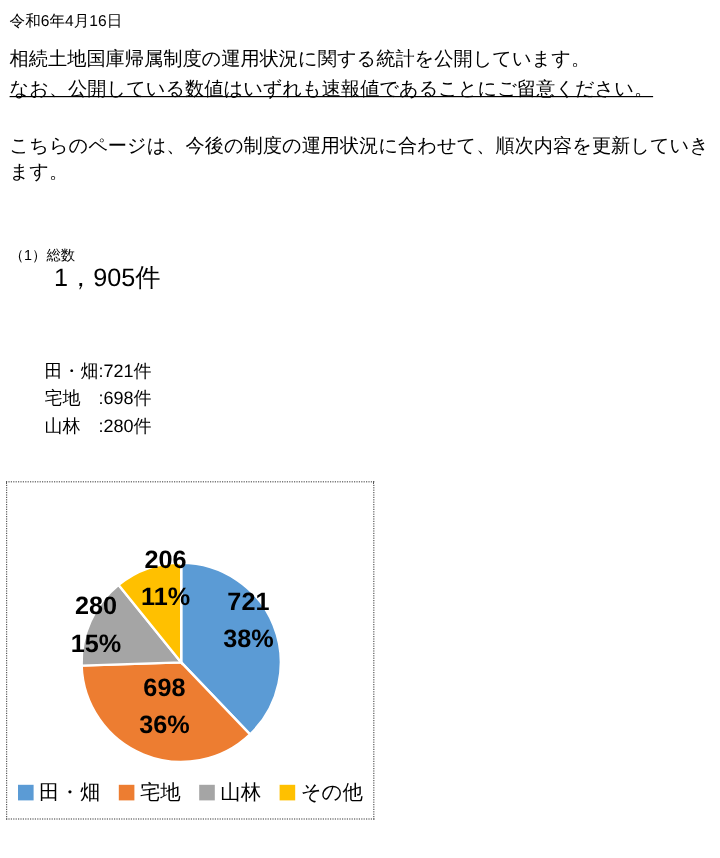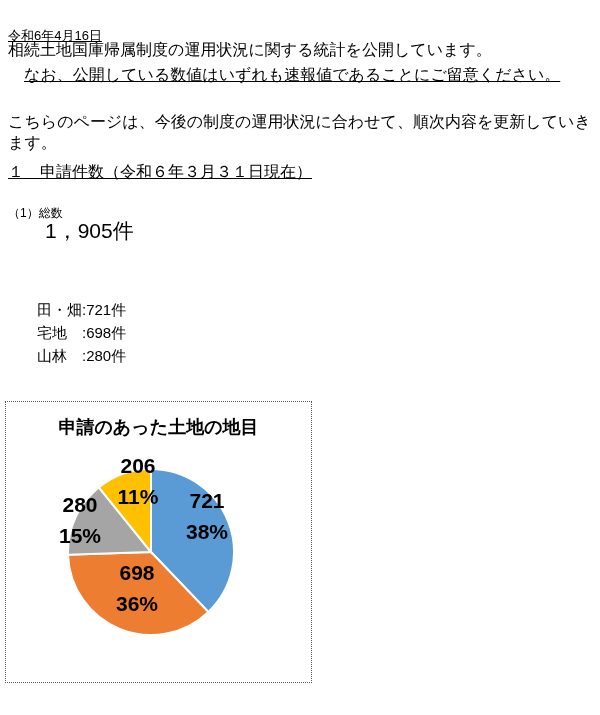--- a/index.html
+++ b/index.html
@@ -5,24 +5,24 @@
   html, body { margin: 0; padding: 0; background: #fff; }
   body {
     width: 600px; height: 715px;
     font-family: "Liberation Sans", "DejaVu Sans", sans-serif;
     color: #000;
     position: relative;
     overflow: hidden;
   }
   .canvas { position: absolute; left: 0; top: 0; width: 600px; height: 715px; }
 
-  .date { position: absolute; left: 8px; top: 27px; font-size: 13px; text-decoration: underline; }
+  .date { position: absolute; left: 8px; top: 9px; font-size: 13px; }
 
   .intro { position: absolute; left: 8px; top: 37px; font-size: 16px; line-height: 25px; }
-  .intro .u { text-decoration: underline; margin-left: 16px; }
+  .intro .u { text-decoration: underline; }
 
   .update-note { position: absolute; left: 8px; top: 112px; font-size: 16px; }
 
   .sec-heading {
     position: absolute; left: 8px; top: 162px;
     font-size: 16px; text-decoration: underline;
   }
 
   .sub-label1 { position: absolute; left: 8px; top: 205px; font-size: 12px; }
   .sub-value1 { position: absolute; left: 45px; top: 217px; font-size: 21px; }
@@ -60,21 +60,20 @@
 
   <div class="date">令和6年4月16日</div>
 
   <div class="intro">
     <div>相続土地国庫帰属制度の運用状況に関する統計を公開しています。</div>
     <div class="u">なお、公開している数値はいずれも速報値であることにご留意ください。</div>
   </div>
 
   <div class="update-note">こちらのページは、今後の制度の運用状況に合わせて、順次内容を更新していきます。</div>
 
-  <div class="sec-heading">１　申請件数（令和６年３月３１日現在）</div>
 
   <div class="sub-label1">（1）総数</div>
   <div class="sub-value1">1，905件</div>
 
 
   <div class="breakdown" id="breakdown">
       <div>田・畑:721件</div>
       <div>宅地　:698件</div>
       <div>山林　:280件</div>
     </div>
@@ -83,16 +82,33 @@
     <svg id="pie-svg" width="305" height="280" viewBox="0 0 305 280">
         <path d="M 145 150 L 145.00 67.00 A 83 83 0 0 1 202.39 209.96 Z" fill="#5B9BD5" stroke="#fff" stroke-width="2"></path>
         <path d="M 145 150 L 202.39 209.96 A 83 83 0 0 1 62.04 152.67 Z" fill="#ED7D31" stroke="#fff" stroke-width="2"></path>
         <path d="M 145 150 L 62.04 152.67 A 83 83 0 0 1 92.85 85.43 Z" fill="#A5A5A5" stroke="#fff" stroke-width="2"></path>
         <path d="M 145 150 L 92.85 85.43 A 83 83 0 0 1 145.00 67.00 Z" fill="#FFC000" stroke="#fff" stroke-width="2"></path>
         <text text-anchor="middle"><tspan x="201" y="106">721</tspan><tspan x="201" y="137">38%</tspan></text>
         <text text-anchor="middle"><tspan x="131" y="178">698</tspan><tspan x="131" y="209">36%</tspan></text>
         <text text-anchor="middle"><tspan x="74" y="110">280</tspan><tspan x="74" y="141">15%</tspan></text>
         <text text-anchor="middle"><tspan x="132" y="71">206</tspan><tspan x="132" y="102">11%</tspan></text>
       </svg>
-    <div class="chart-title">申請のあった土地の地目</div>
+    <div class="legend" id="legend">
+        <span class="legend-item">
+          <span class="legend-swatch" style="background: rgb(91, 155, 213);"></span>
+          <span>田・畑</span>
+        </span>
+        <span class="legend-item">
+          <span class="legend-swatch" style="background: rgb(237, 125, 49);"></span>
+          <span>宅地</span>
+        </span>
+        <span class="legend-item">
+          <span class="legend-swatch" style="background: rgb(165, 165, 165);"></span>
+          <span>山林</span>
+        </span>
+        <span class="legend-item">
+          <span class="legend-swatch" style="background: rgb(255, 192, 0);"></span>
+          <span>その他</span>
+        </span>
+      </div>
   </div>
 
 </div>
 
 </body></html>

